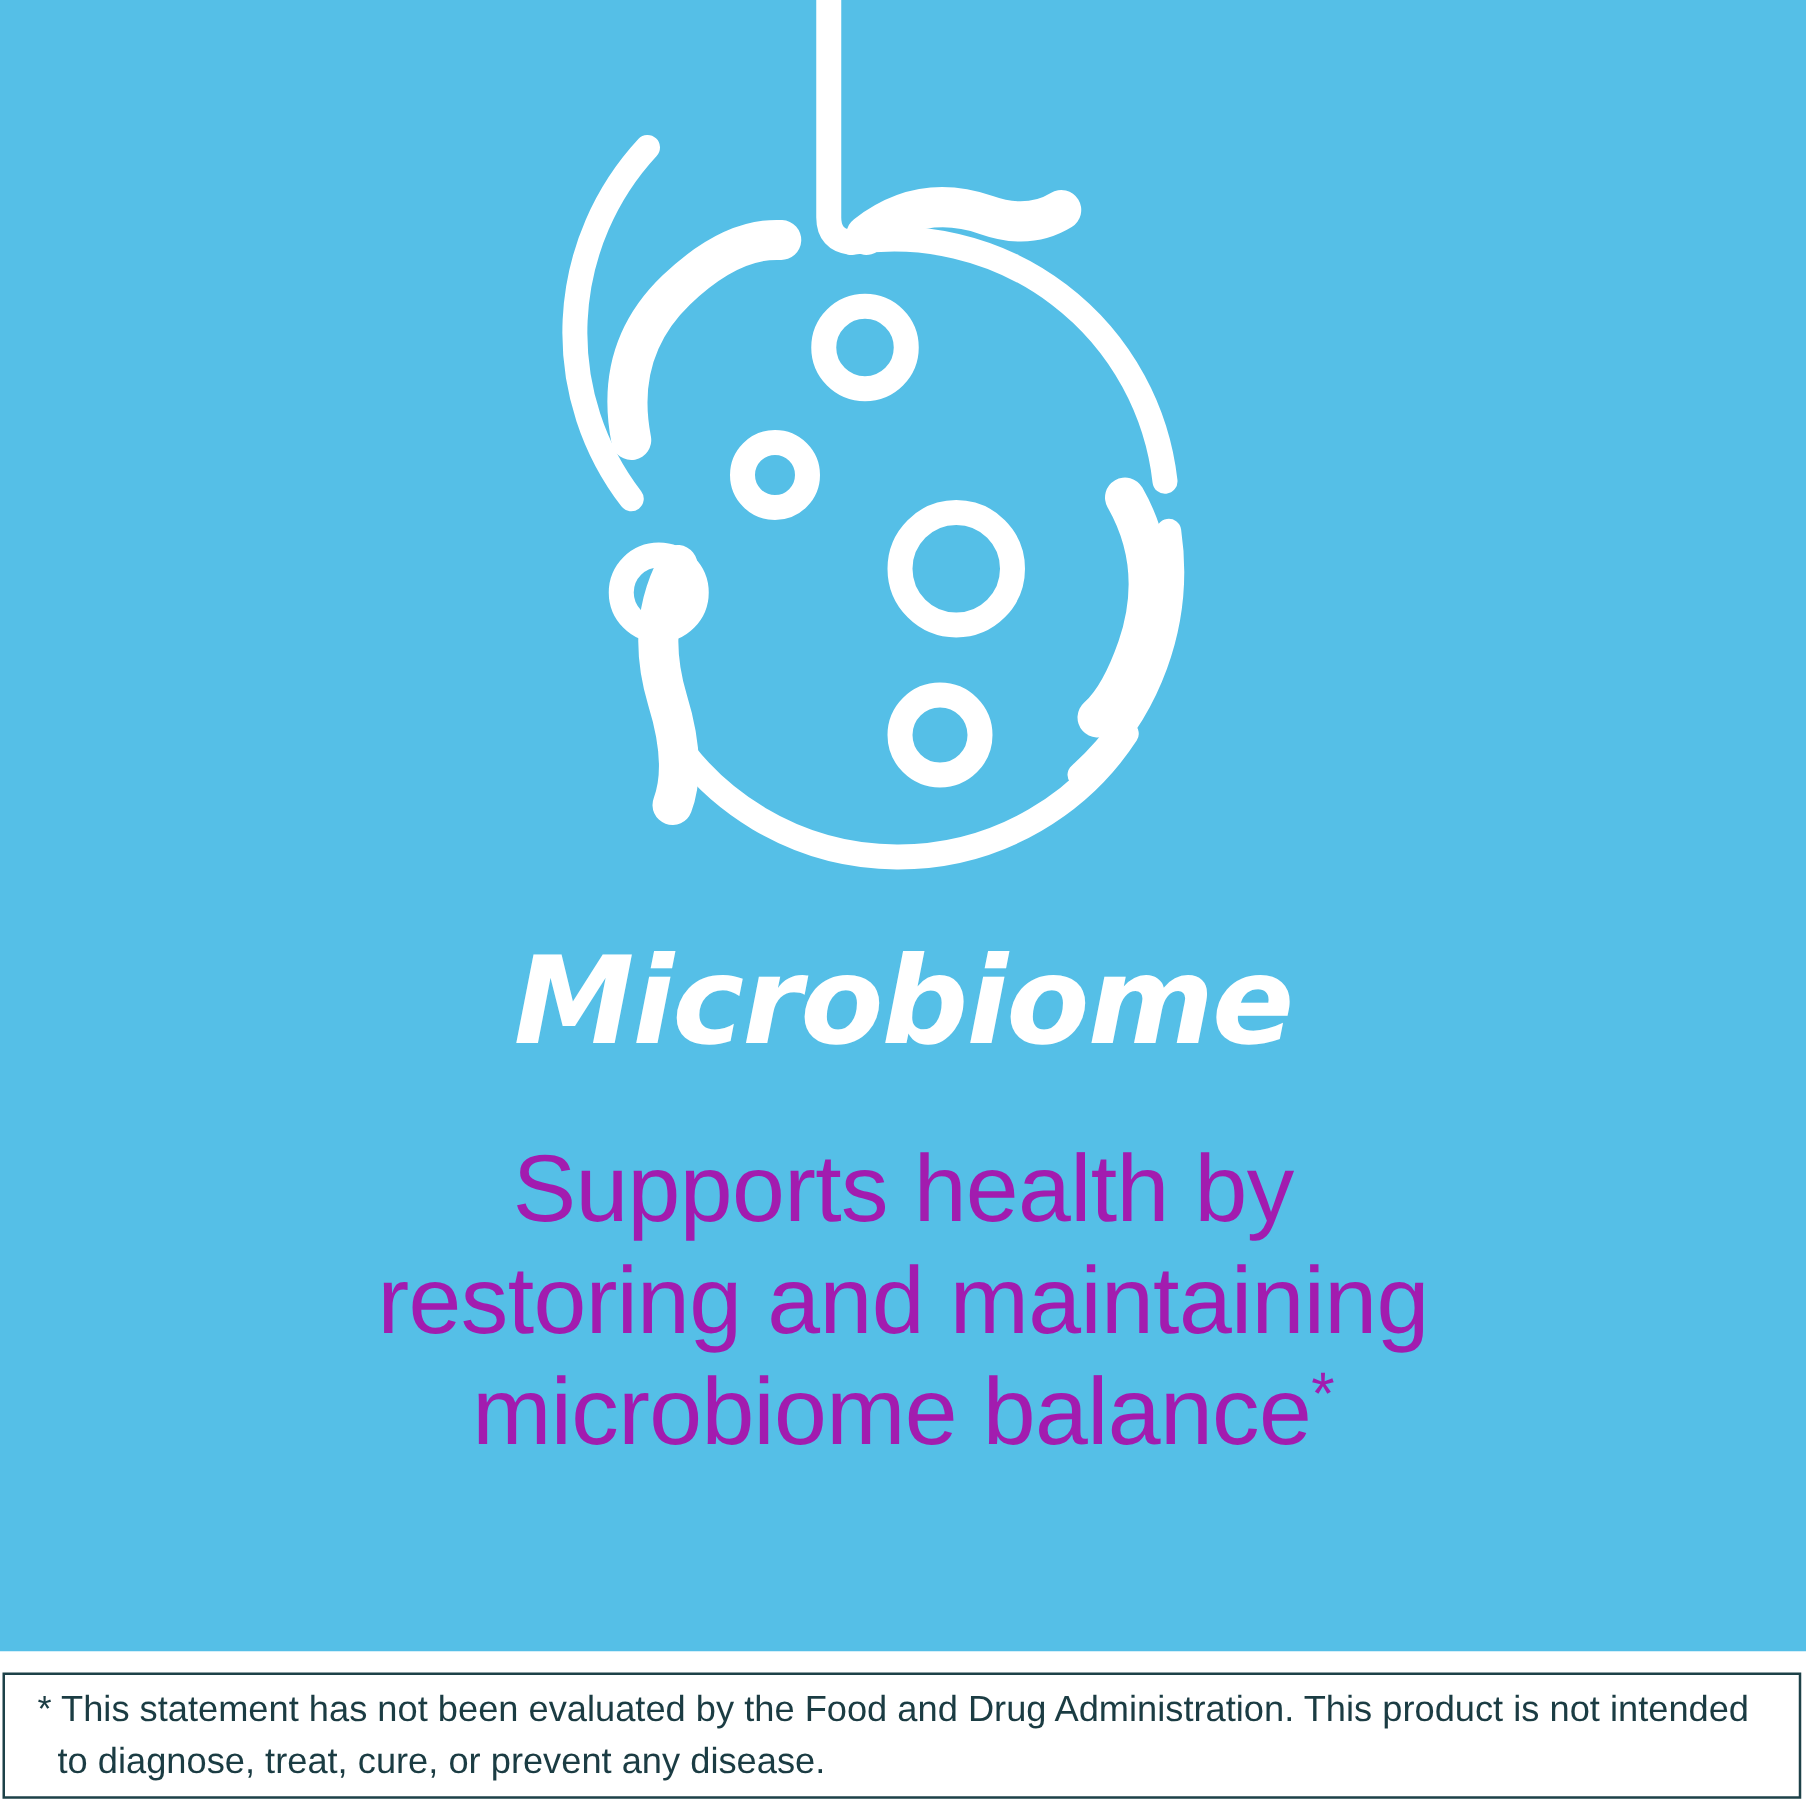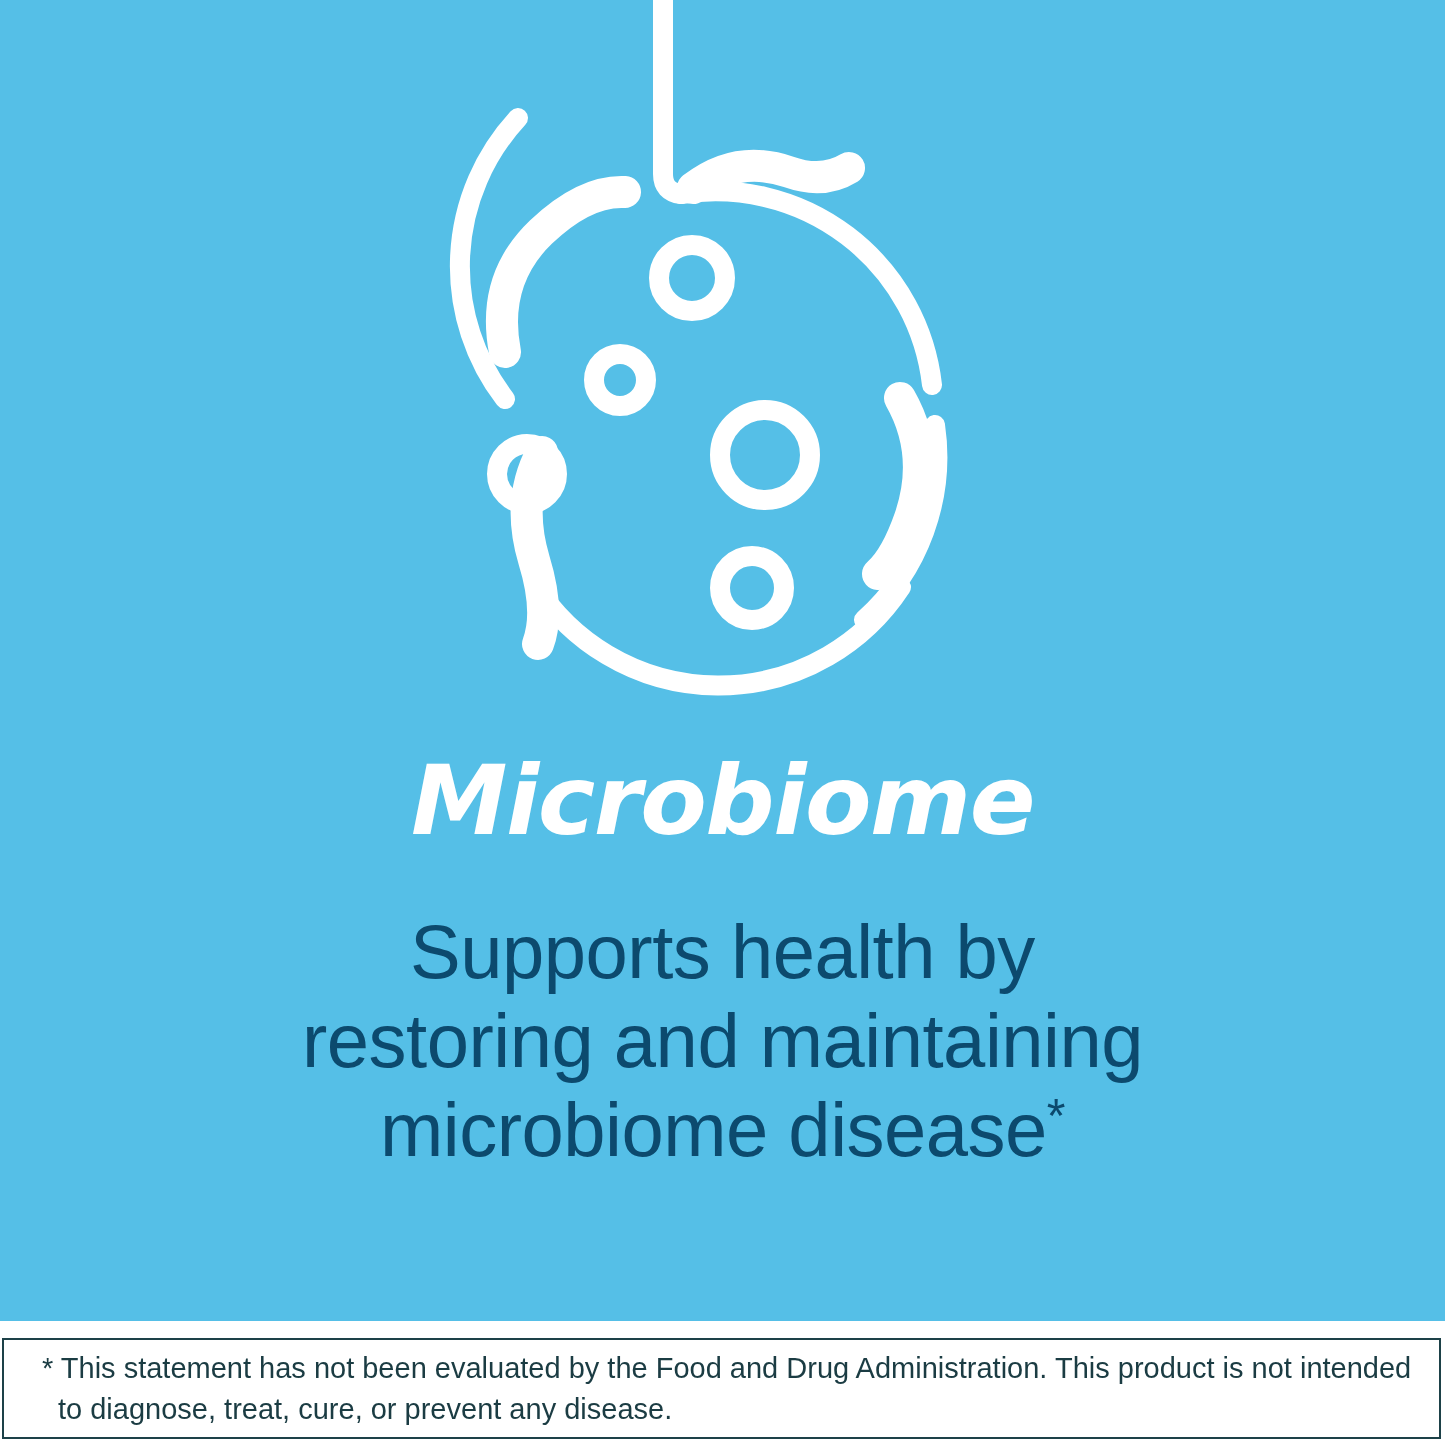--- a/index.html
+++ b/index.html
@@ -61,21 +61,21 @@
     font-style: italic;
   }
 
   
   .subhead {
     position: absolute;
     left: 120px;
     top: 907px;
     width: 1205px;
     text-align: center;
-    color: #0c4a6e;
+    color: #a21caf;
     font-family: "Liberation Sans", sans-serif;
     font-weight: normal;
     font-size: 76px;
     line-height: 89px;
     letter-spacing: -0.5px;
   }
   .subhead .star {
     font-size: 48px;
     vertical-align: 24px;
     line-height: 0;
@@ -97,21 +97,20 @@
   .disclaimer-text {
     color: #1b3c43;
     font-family: "Liberation Sans", sans-serif;
     font-size: 29px;
     line-height: 41px;
     padding: 0 18px;
     width: 100%;
     box-sizing: border-box;
     text-indent: -16px;
     padding-left: 42px;
-    margin-left: 12px;
   }
 </style>
 </head>
 <body>
 
 <div class="page">
 
   <div class="blue-panel"></div>
 
   <div class="icon-wrap">
@@ -147,20 +146,20 @@
     </svg>
   </div>
 
   <div class="headline">Microbiome</div>
 
   <div class="subhead">
     <span>Supports health by</span>
     <br>
     <span>restoring and maintaining</span>
     <br>
-    <span>microbiome disease</span><span class="star">*</span>
+    <span>microbiome balance</span><span class="star">*</span>
   </div>
 
   <div class="disclaimer-box">
     <div class="disclaimer-text">* This statement has not been evaluated by the Food and Drug Administration. This product is not intended to diagnose, treat, cure, or prevent any disease.</div>
   </div>
 
 </div>
 
 </body></html>

